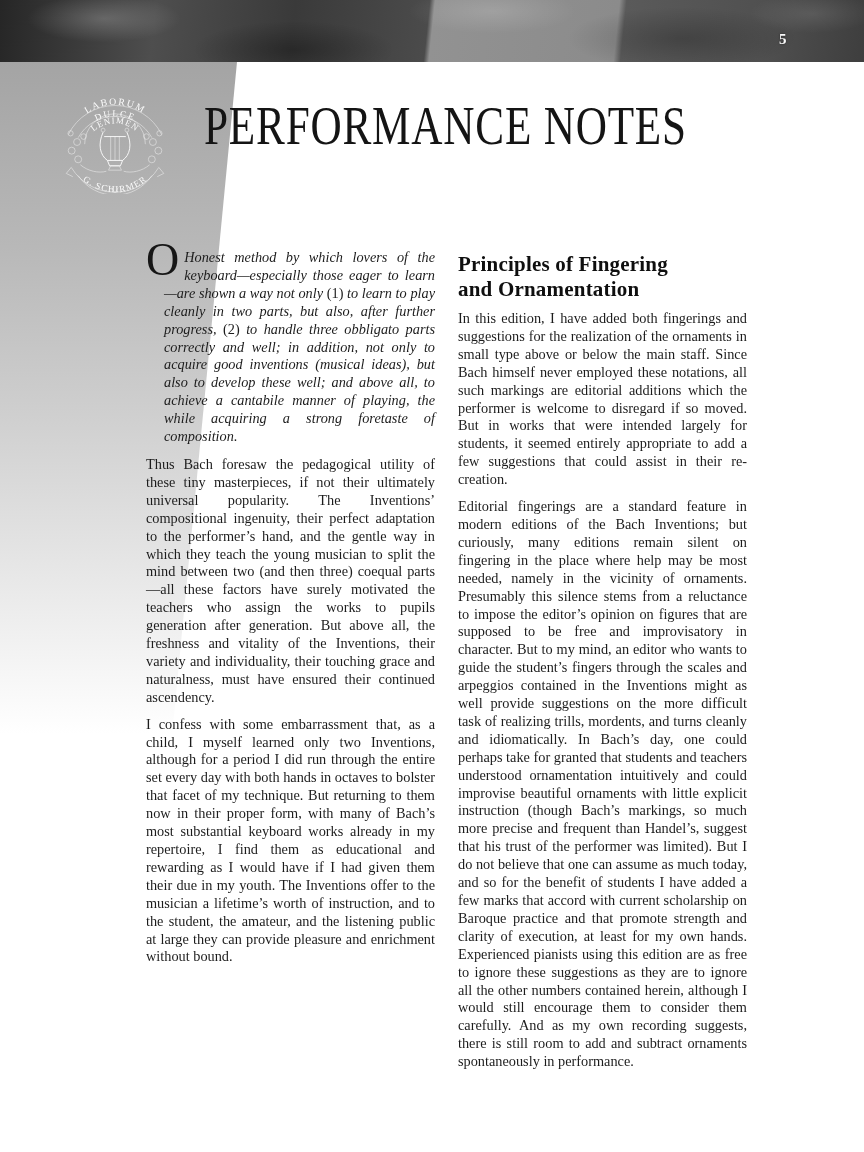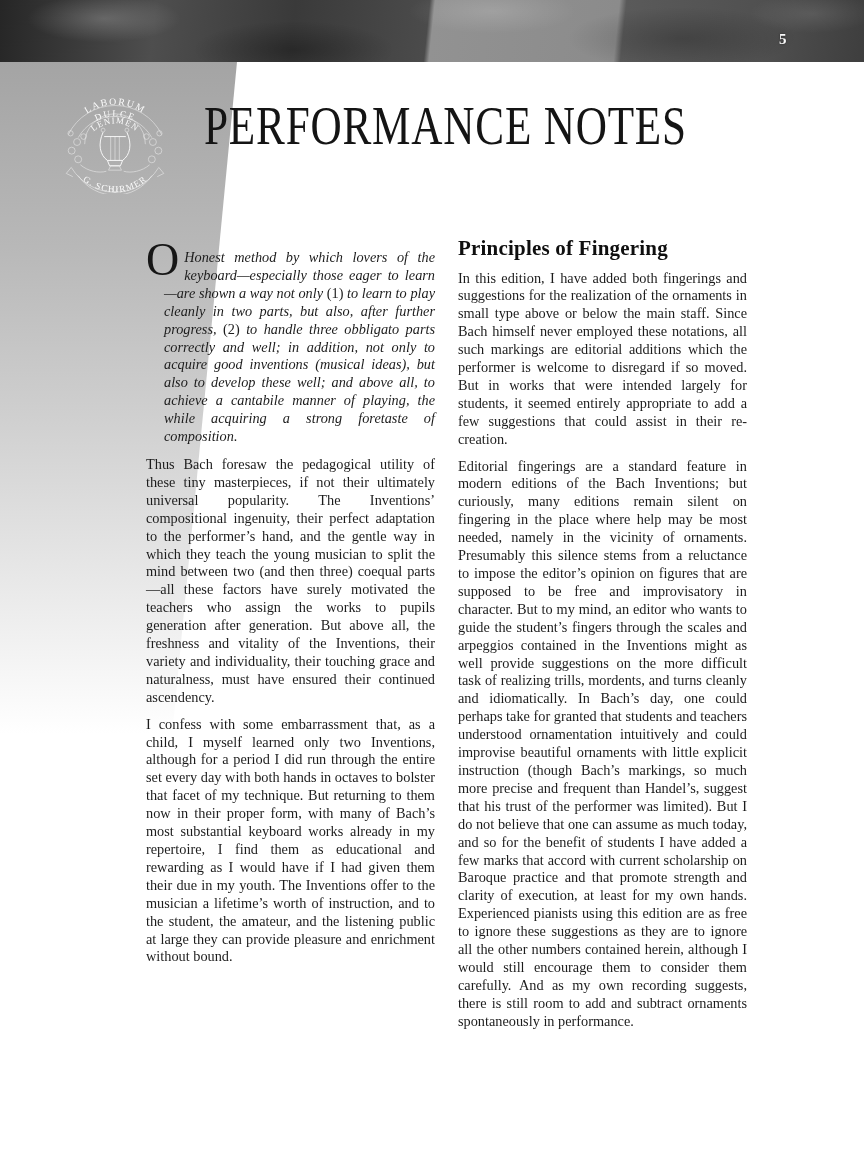--- a/index.html
+++ b/index.html
@@ -36,21 +36,21 @@
     font-size:54px;line-height:56px;letter-spacing:1px;color:#141414;white-space:nowrap;
     transform:scaleX(.8);transform-origin:left top;}
 
   .col{position:absolute;text-align:justify;font-size:14.3px;line-height:17.9px;color:#1c1c1c;}
   .col-left{top:240px;left:146px;width:289px;}
   .col-right{top:236px;left:458px;width:289px;}
   .col p{margin:0 0 9px 0;}
   .dropcap{float:left;font-size:46px;line-height:35px;padding:2px 5px 0 0;color:#161616;}
   .quote{margin:9px 0 10px 18px !important;font-style:italic;}
   .quote .qr{font-style:normal;}
-  .subhead{margin:0 0 9px 0;font-size:21px;line-height:24.5px;font-weight:bold;
+  .subhead{margin:16px 0 9px 0;font-size:21px;line-height:24.5px;font-weight:bold;
     color:#0f0f0f;letter-spacing:.2px;text-align:left;}
 </style>
 </head>
 <body>
 
 <div class="page">
 
   <div class="header">
     <div class="page-number">5</div>
   </div>
@@ -116,18 +116,18 @@
   <h1 class="title">PERFORMANCE NOTES</h1>
 
   <div class="col col-left">
     <p><span class="dropcap">O</span></p>
     <p class="quote"><span class="qi">Honest method by which lovers of the keyboard—especially those eager to learn—are shown a way not only </span><span class="qr">(1)</span><span class="qi"> to learn to play cleanly in two parts, but also, after further progress, </span><span class="qr">(2)</span><span class="qi"> to handle three obbligato parts correctly and well; in addition, not only to acquire good inventions (musical ideas), but also to develop these well; and above all, to achieve a cantabile manner of playing, the while acquiring a strong foretaste of composition.</span></p>
     <p>Thus Bach foresaw the pedagogical utility of these tiny masterpieces, if not their ultimately universal popularity. The Inventions’ compositional ingenuity, their perfect adaptation to the performer’s hand, and the gentle way in which they teach the young musician to split the mind between two (and then three) coequal parts—all these factors have surely motivated the teachers who assign the works to pupils generation after generation. But above all, the freshness and vitality of the Inventions, their variety and individuality, their touching grace and naturalness, must have ensured their continued ascendency.</p>
     <p>I confess with some embarrassment that, as a child, I myself learned only two Inventions, although for a period I did run through the entire set every day with both hands in octaves to bolster that facet of my technique. But returning to them now in their proper form, with many of Bach’s most substantial keyboard works already in my repertoire, I find them as educational and rewarding as I would have if I had given them their due in my youth. The Inventions offer to the musician a lifetime’s worth of instruction, and to the student, the amateur, and the listening public at large they can provide pleasure and enrichment without bound.</p>
   </div>
 
   <div class="col col-right">
-    <h2 class="subhead"><span>Principles of Fingering</span><br></h2>
+    <h2 class="subhead"><span>Principles of Fingering</span><br><span>and Ornamentation</span></h2>
     <p>In this edition, I have added both fingerings and suggestions for the realization of the ornaments in small type above or below the main staff. Since Bach himself never employed these notations, all such markings are editorial additions which the performer is welcome to disregard if so moved. But in works that were intended largely for students, it seemed entirely appropriate to add a few suggestions that could assist in their re-creation.</p>
     <p>Editorial fingerings are a standard feature in modern editions of the Bach Inventions; but curiously, many editions remain silent on fingering in the place where help may be most needed, namely in the vicinity of ornaments. Presumably this silence stems from a reluctance to impose the editor’s opinion on figures that are supposed to be free and improvisatory in character. But to my mind, an editor who wants to guide the student’s fingers through the scales and arpeggios contained in the Inventions might as well provide suggestions on the more difficult task of realizing trills, mordents, and turns cleanly and idiomatically. In Bach’s day, one could perhaps take for granted that students and teachers understood ornamentation intuitively and could improvise beautiful ornaments with little explicit instruction (though Bach’s markings, so much more precise and frequent than Handel’s, suggest that his trust of the performer was limited). But I do not believe that one can assume as much today, and so for the benefit of students I have added a few marks that accord with current scholarship on Baroque practice and that promote strength and clarity of execution, at least for my own hands. Experienced pianists using this edition are as free to ignore these suggestions as they are to ignore all the other numbers contained herein, although I would still encourage them to consider them carefully. And as my own recording suggests, there is still room to add and subtract ornaments spontaneously in performance.</p>
   </div>
 
 </div>
 
 </body></html>

